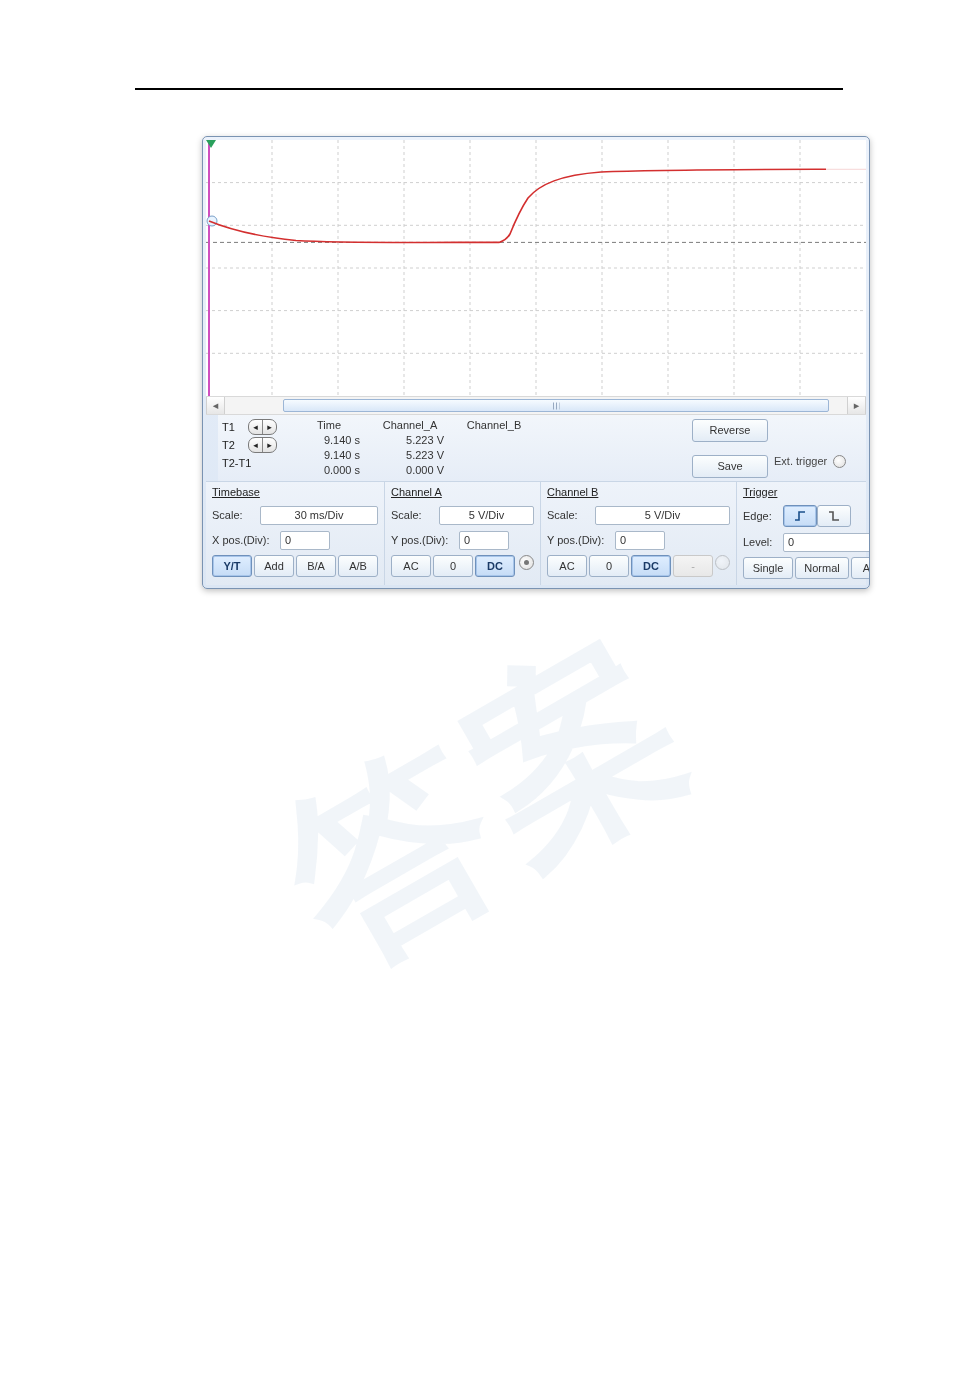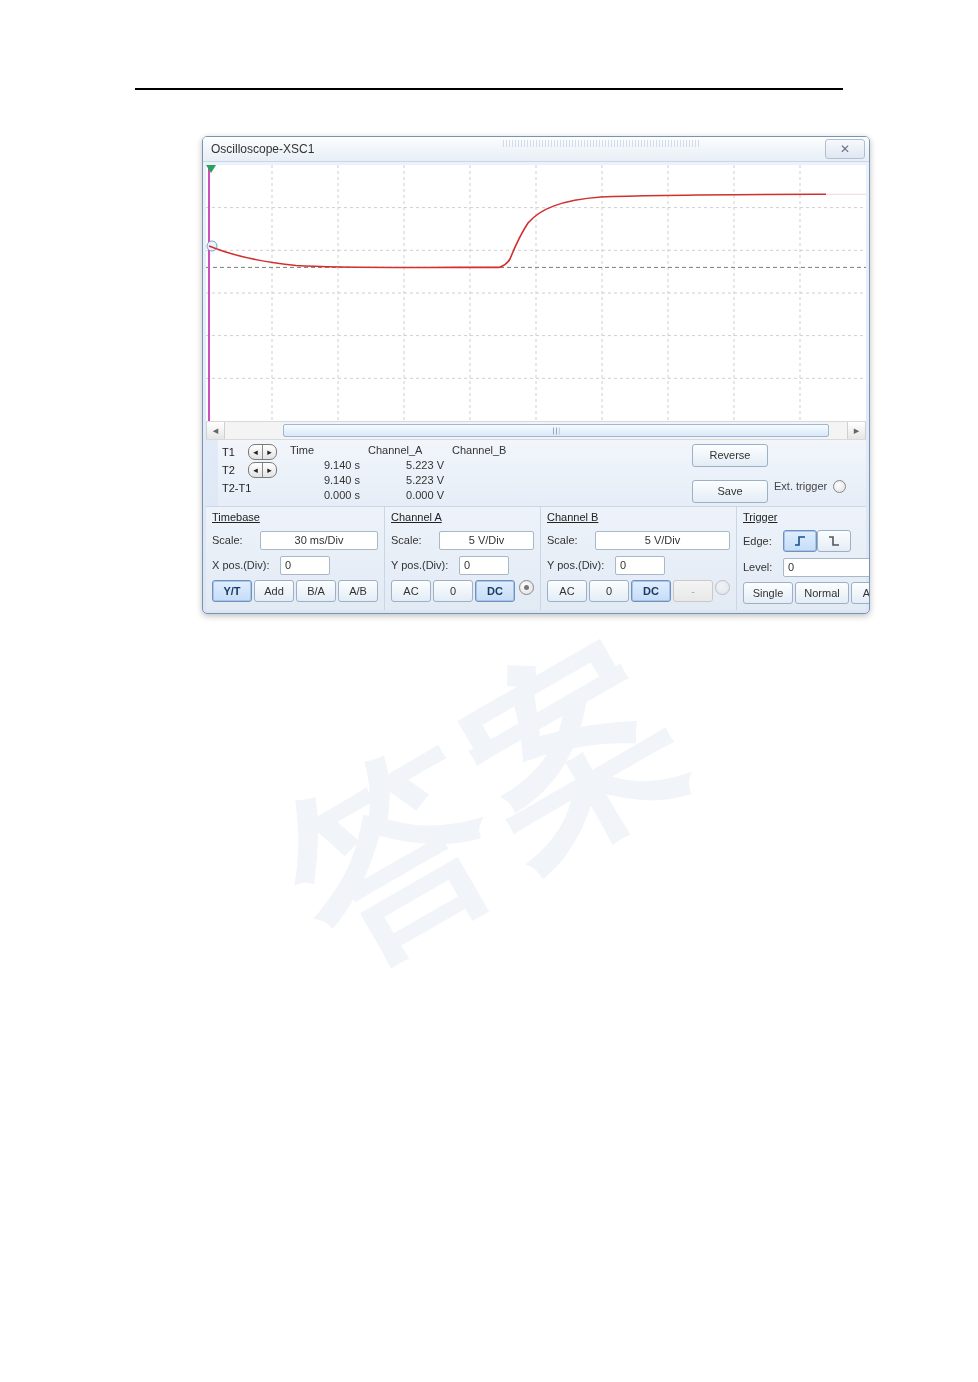--- a/index.html
+++ b/index.html
@@ -154,21 +154,21 @@
   }
   .bubble span:first-child { border-right: 1px solid #888; }
   .readout-table {
     display: grid;
     grid-template-columns: 78px 84px 84px;
     row-gap: 0;
     font-size: 11px;
     color: #333;
   }
   .readout-table .cell { line-height: 15px; text-align: right; padding-right: 8px; }
-  .readout-table .hdr-cell { text-align: left; padding-right: 0; }
+  .readout-table .hdr-cell { text-align: center; padding-right: 0; }
   .readout-btns {
     margin-left: auto;
     display: flex;
     flex-direction: column;
     align-items: flex-start;
     justify-content: space-around;
     width: 170px;
     gap: 12px;
   }
   .readout-btns .row2 { display: flex; align-items: flex-start; gap: 6px; }
@@ -289,29 +289,20 @@
     font-family: sans-serif;
   }
 </style>
 </head>
 <body>
 
 <div class="page">
   <div class="page-rule"></div>
 
   <div class="window">
-    <div class="titlebar">
-      <span class="title-text">Oscilloscope-XSC1</span>
-      <div class="title-stripe"></div>
-      <div class="title-buttons">
-        <div class="close-btn">
-          <span>✕</span>
-        </div>
-      </div>
-    </div>
 
     <div class="window-inner">
 
       <svg class="scope-plot" viewBox="0 0 660 256" preserveAspectRatio="none">
         <rect x="0" y="0" width="660" height="256" fill="#ffffff"></rect>
 
         <g stroke="#cfcfcf" stroke-dasharray="3,3" stroke-width="1">
           <line x1="66" y1="0" x2="66" y2="256"></line>
           <line x1="132" y1="0" x2="132" y2="256"></line>
           <line x1="198" y1="0" x2="198" y2="256"></line>

